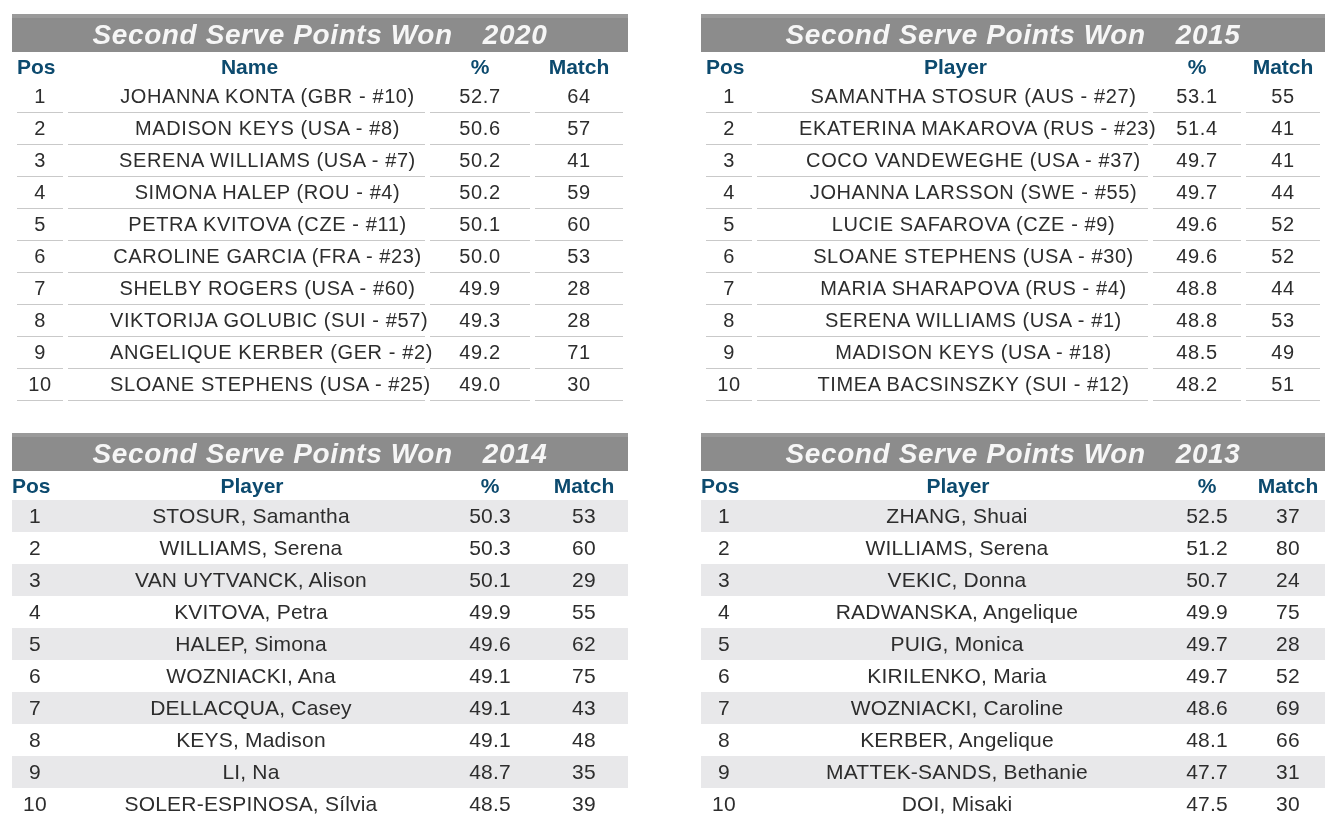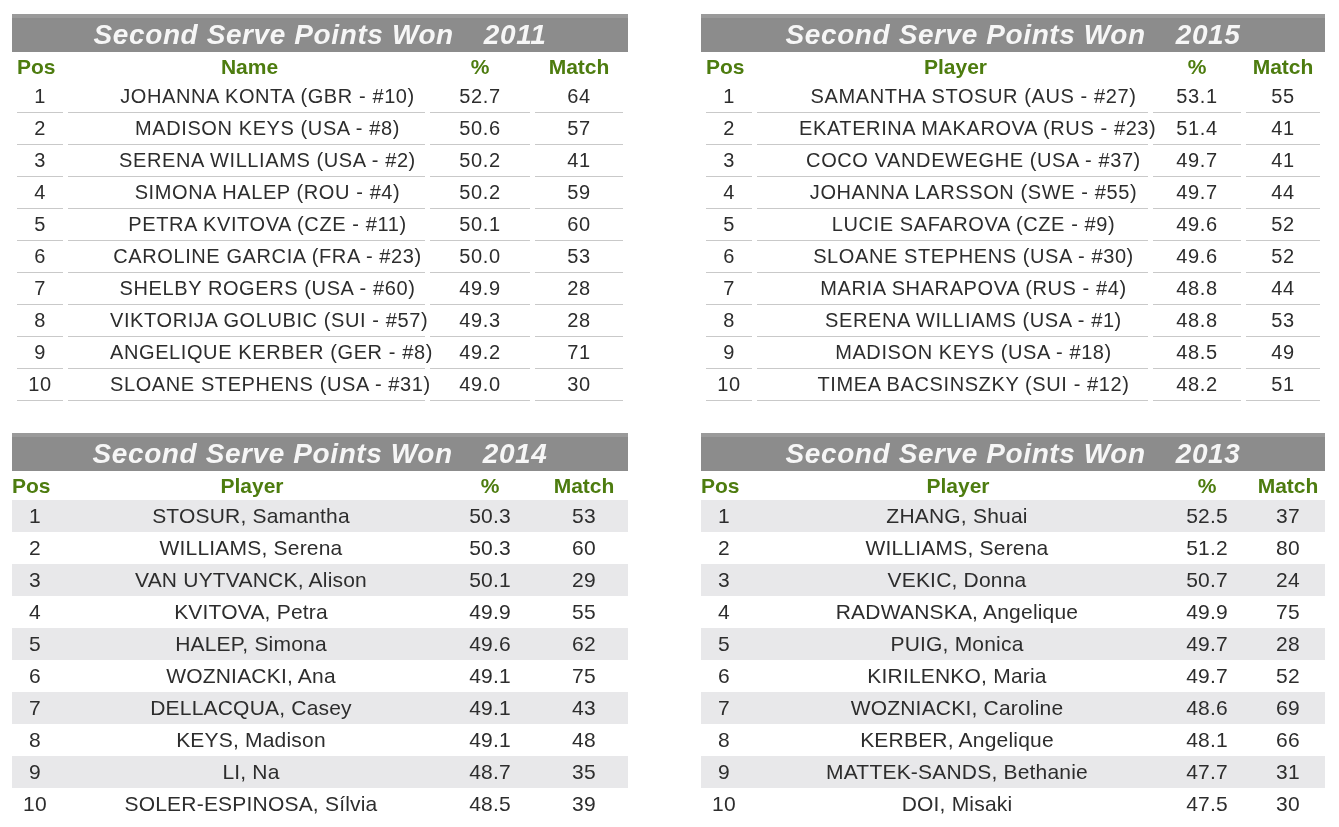--- a/index.html
+++ b/index.html
@@ -38,21 +38,21 @@
   .lines table{border-spacing:5px 0;}
 
   col.c-pos{width:46px;}
   col.c-pct{width:100px;}
   col.c-match{width:88px;}
   .right-cols col.c-pct{width:88px;}
   .right-cols col.c-match{width:74px;}
 
   th{
     height:29px;
-    font-size:21px;font-weight:bold;color:#4d7c0f;
+    font-size:21px;font-weight:bold;color:#0c4a6e;
     white-space:nowrap;padding:0;
   }
   th.h-pos{text-align:left;}
   th.h-player{text-align:center;padding-left:6px;}
   th.h-pct,th.h-match{text-align:center;}
 
   td{
     height:31px;
     font-size:20px;color:#2d2d2d;
     white-space:nowrap;padding:0;
@@ -70,21 +70,21 @@
   .stripes tbody tr:nth-child(odd) td{background:#e8e8ea;}
 </style>
 </head>
 <body>
 
 <div class="sheet">
 
   <section class="stat-table pos-tl lines">
     <header class="bar">
       <span class="title">Second Serve Points Won</span>
-      <span class="year">2011</span>
+      <span class="year">2020</span>
     </header>
     <table>
       <colgroup>
           <col class="c-pos">
           <col class="c-player">
           <col class="c-pct">
           <col class="c-match">
         </colgroup>
       <thead>
         <tr>
@@ -102,21 +102,21 @@
             <td class="c-match">64</td>
           </tr>
           <tr>
             <td class="c-pos">2</td>
             <td class="c-player">MADISON KEYS (USA - #8)</td>
             <td class="c-pct">50.6</td>
             <td class="c-match">57</td>
           </tr>
           <tr>
             <td class="c-pos">3</td>
-            <td class="c-player">SERENA WILLIAMS (USA - #2)</td>
+            <td class="c-player">SERENA WILLIAMS (USA - #7)</td>
             <td class="c-pct">50.2</td>
             <td class="c-match">41</td>
           </tr>
           <tr>
             <td class="c-pos">4</td>
             <td class="c-player">SIMONA HALEP (ROU - #4)</td>
             <td class="c-pct">50.2</td>
             <td class="c-match">59</td>
           </tr>
           <tr>
@@ -138,27 +138,27 @@
             <td class="c-match">28</td>
           </tr>
           <tr>
             <td class="c-pos">8</td>
             <td class="c-player">VIKTORIJA GOLUBIC (SUI - #57)</td>
             <td class="c-pct">49.3</td>
             <td class="c-match">28</td>
           </tr>
           <tr>
             <td class="c-pos">9</td>
-            <td class="c-player">ANGELIQUE KERBER (GER - #8)</td>
+            <td class="c-player">ANGELIQUE KERBER (GER - #2)</td>
             <td class="c-pct">49.2</td>
             <td class="c-match">71</td>
           </tr>
           <tr>
             <td class="c-pos">10</td>
-            <td class="c-player">SLOANE STEPHENS (USA - #31)</td>
+            <td class="c-player">SLOANE STEPHENS (USA - #25)</td>
             <td class="c-pct">49.0</td>
             <td class="c-match">30</td>
           </tr>
         </tbody>
     </table>
   </section>
 
   <section class="stat-table pos-tr lines right-cols">
     <header class="bar">
       <span class="title">Second Serve Points Won</span>

